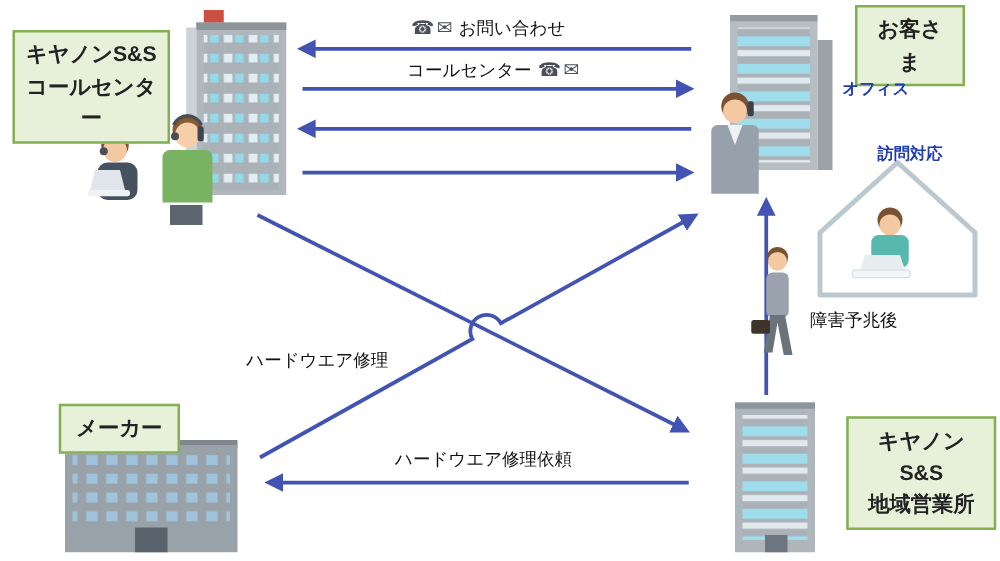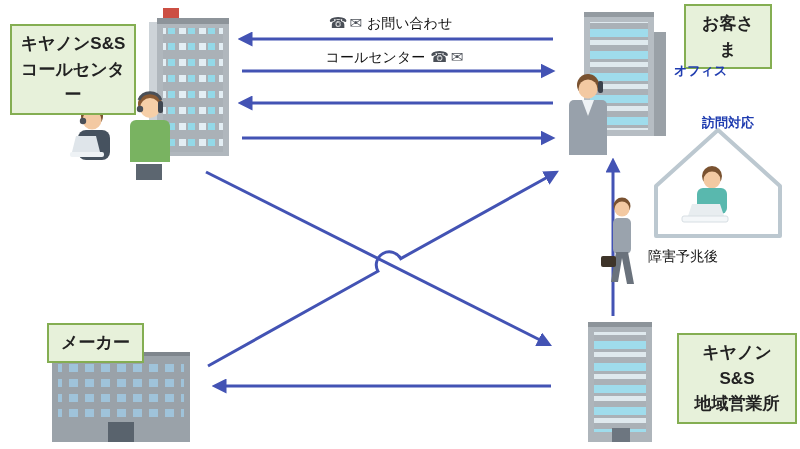--- a/index.html
+++ b/index.html
@@ -152,15 +152,17 @@
   <div class="blue" style="left:702px;top:114px">訪問対応</div>
 
   <div class="flabel center" style="left:280px;top:12px;width:220px">
     <span class="icon">☎</span><span class="icon">✉</span>
     <span>お問い合わせ</span>
   </div>
   <div class="flabel center" style="left:290px;top:46px;width:210px">
     <span>コールセンター</span>
     <span class="icon">☎</span><span class="icon">✉</span>
   </div>
+  <div class="flabel" style="left:197px;top:278px">ハードウエア修理</div>
   <div class="flabel" style="left:648px;top:246px">障害予兆後</div>
+  <div class="flabel" style="left:316px;top:357px">ハードウエア修理依頼</div>
 
 </div>
 
 </body></html>

